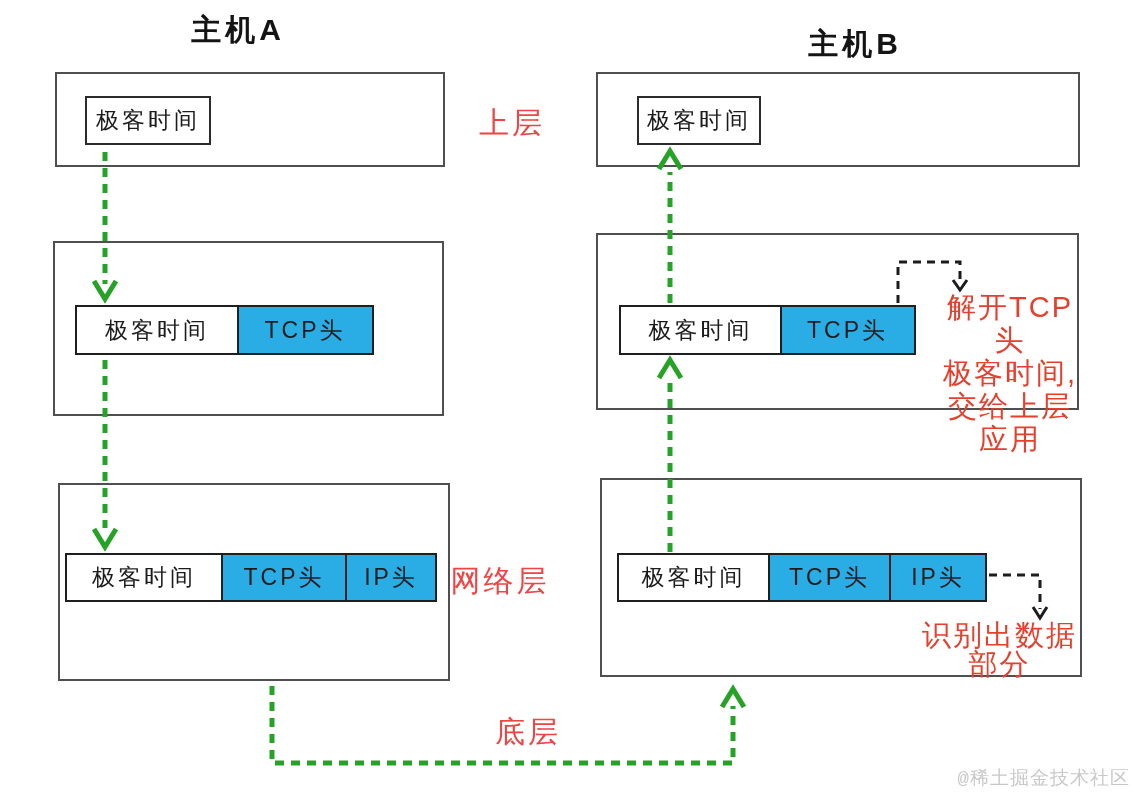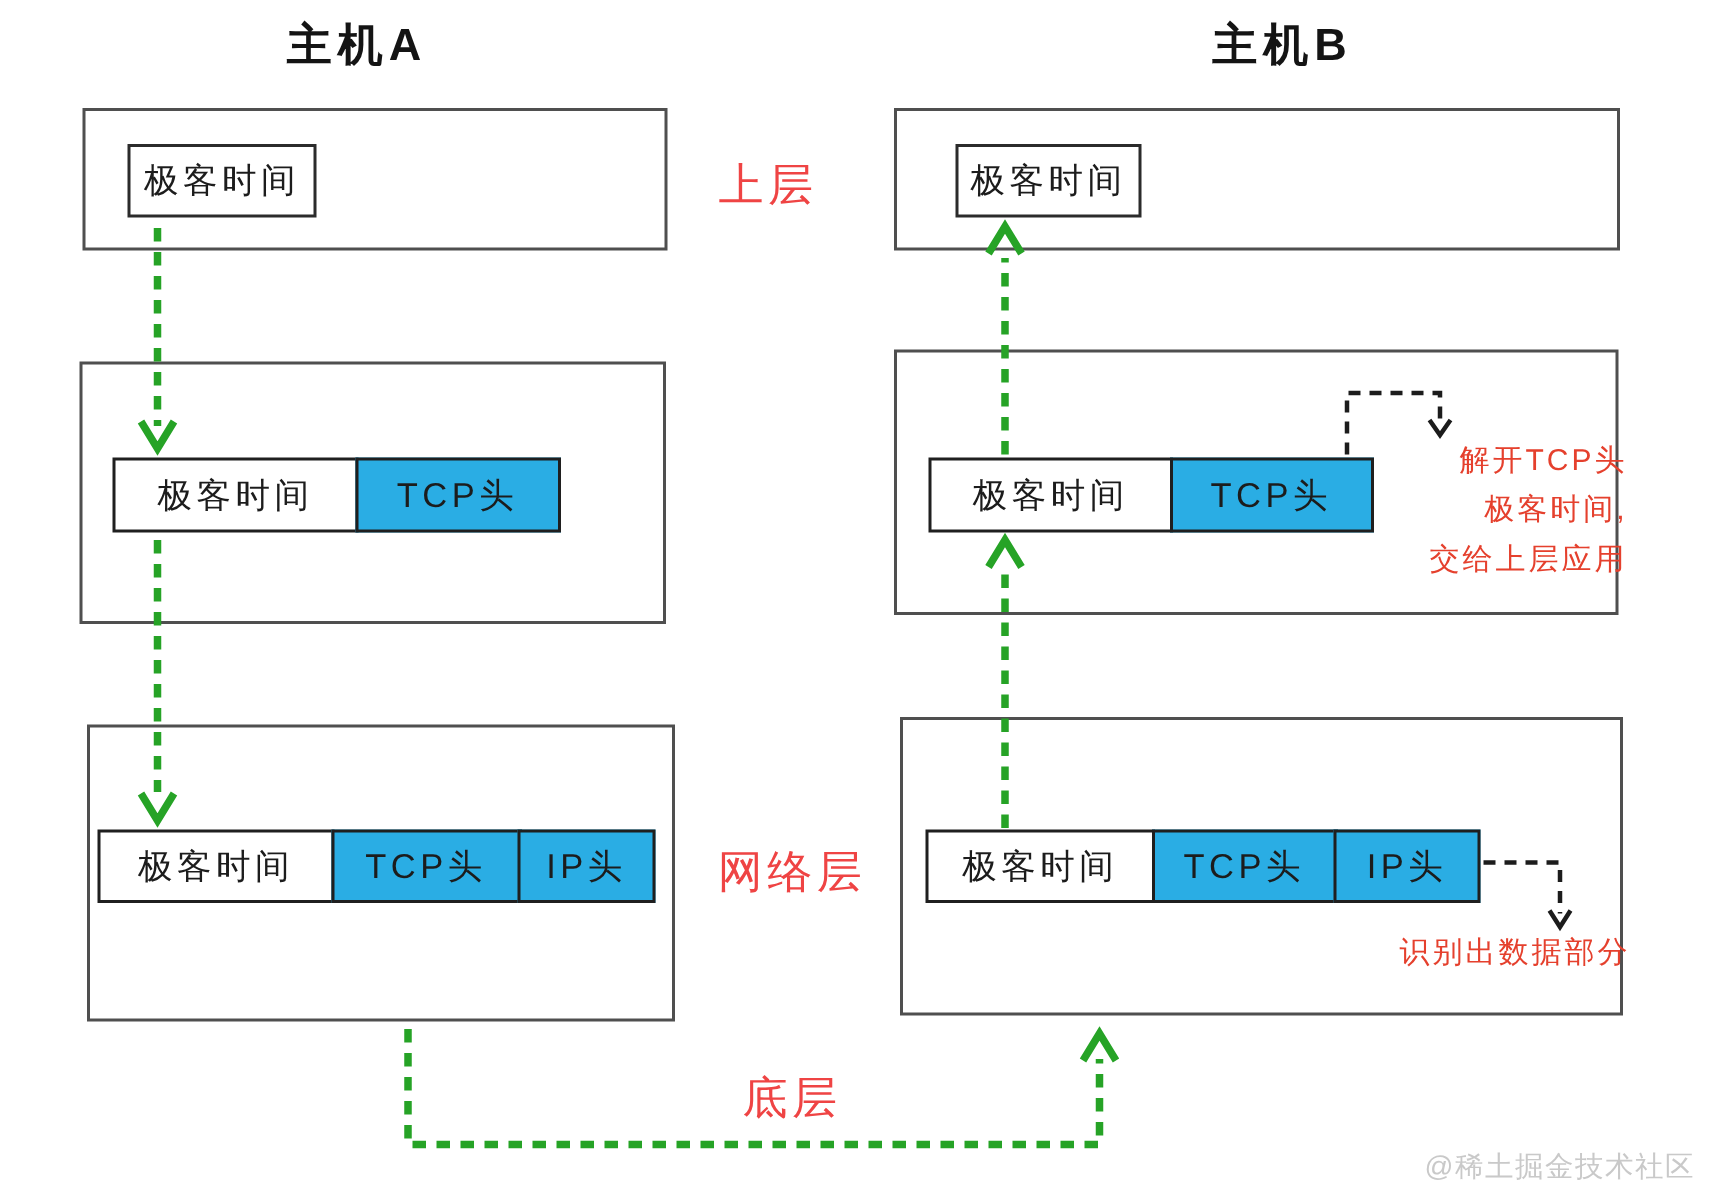--- a/index.html
+++ b/index.html
@@ -12,39 +12,39 @@
 
   .packet { position:absolute; display:flex; }
   .seg { border:2.5px solid #1f1f1f; display:flex; align-items:center; justify-content:center;
          font-size:23px; letter-spacing:3px; color:#1c1c1c; background:#fff; }
   .seg + .seg { margin-left:-2.5px; }
   .seg.blue { background:var(--blue,#2aade4); }
 
   .host-title  { position:absolute; font-size:30px; color:#141414; text-align:center; letter-spacing:4px; font-weight:bold; }
   .layer-label { position:absolute; font-size:30px; color:#ef4444; text-align:center; letter-spacing:3px; }
 
-  .note { position:absolute; color:var(--red,#e5402d); font-size:20px; text-align:right; letter-spacing:2px; }
-  .watermark { position:absolute; color:#c9c9c9; font-size:19px; letter-spacing:1px; }
+  .note { position:absolute; color:var(--red,#e5402d); font-size:29px; text-align:center; letter-spacing:2px; }
+  .watermark { position:absolute; color:#c9c9c9; font-size:19px; letter-spacing:1px;font-family:Liberation Mono, monospace; }
 
   svg.overlay { position:absolute; left:0; top:0; pointer-events:none; z-index:5; }
   .garrow { stroke:var(--green,#26a326); stroke-width:5; fill:none; }
   .gdash  { stroke-dasharray:9 7; }
   .barrow { stroke:#1c1c1c; stroke-width:3; fill:none; }
   .bdash  { stroke-dasharray:8 6; }
 </style>
 </head>
 <body>
 
 <div class="canvas">
 
   <div class="host-title" style="left:148px;top:10px;width:180px">主机A</div>
-  <div class="host-title" style="left:765px;top:10px;width:180px">主机B</div>
+  <div class="host-title" style="left:765px;top:24px;width:180px">主机B</div>
 
   <div class="layer-label" style="left:462px;top:103px;width:100px">上层</div>
-  <div class="layer-label" style="left:478px;top:561px;width:100px">网络层</div>
+  <div class="layer-label" style="left:450px;top:561px;width:100px">网络层</div>
   <div class="layer-label" style="left:478px;top:712px;width:100px">底层</div>
 
   <div class="outer-box" style="left:55px;top:72px;width:390px;height:95px"></div>
   <div class="outer-box" style="left:53px;top:241px;width:391px;height:175px"></div>
   <div class="outer-box" style="left:58px;top:483px;width:392px;height:198px"></div>
 
   <div class="outer-box" style="left:596px;top:72px;width:484px;height:95px"></div>
   <div class="outer-box" style="left:596px;top:233px;width:483px;height:177px"></div>
   <div class="outer-box" style="left:600px;top:478px;width:482px;height:199px"></div>
 

